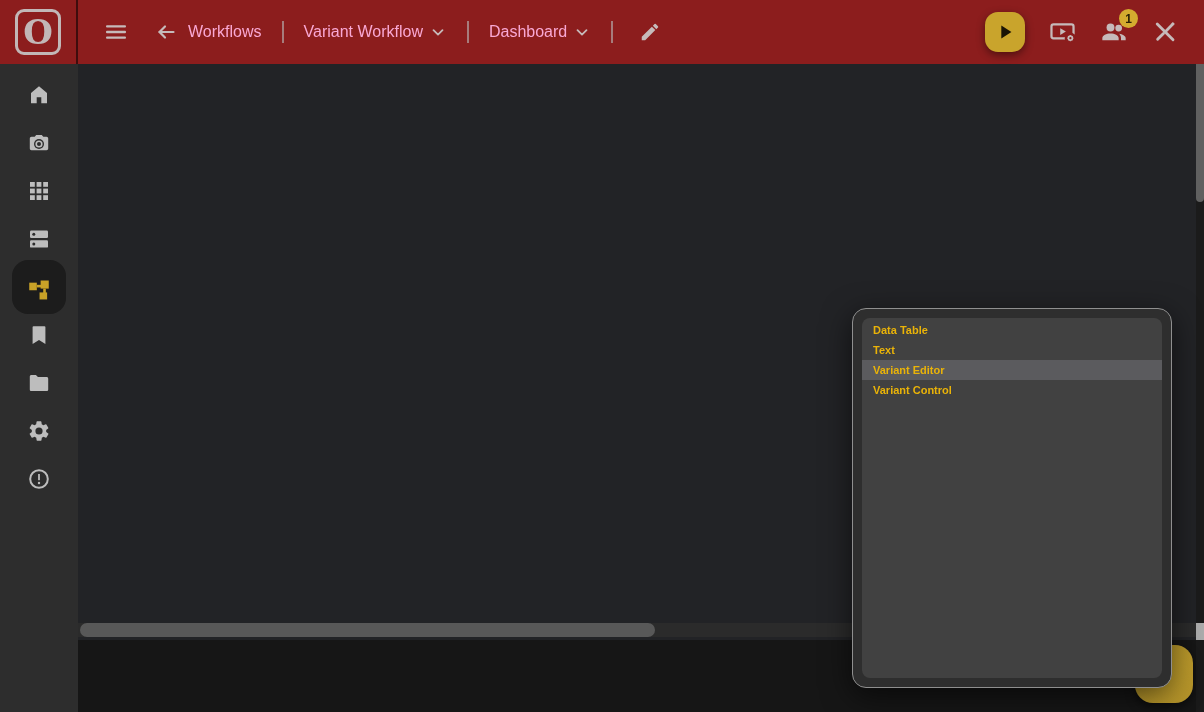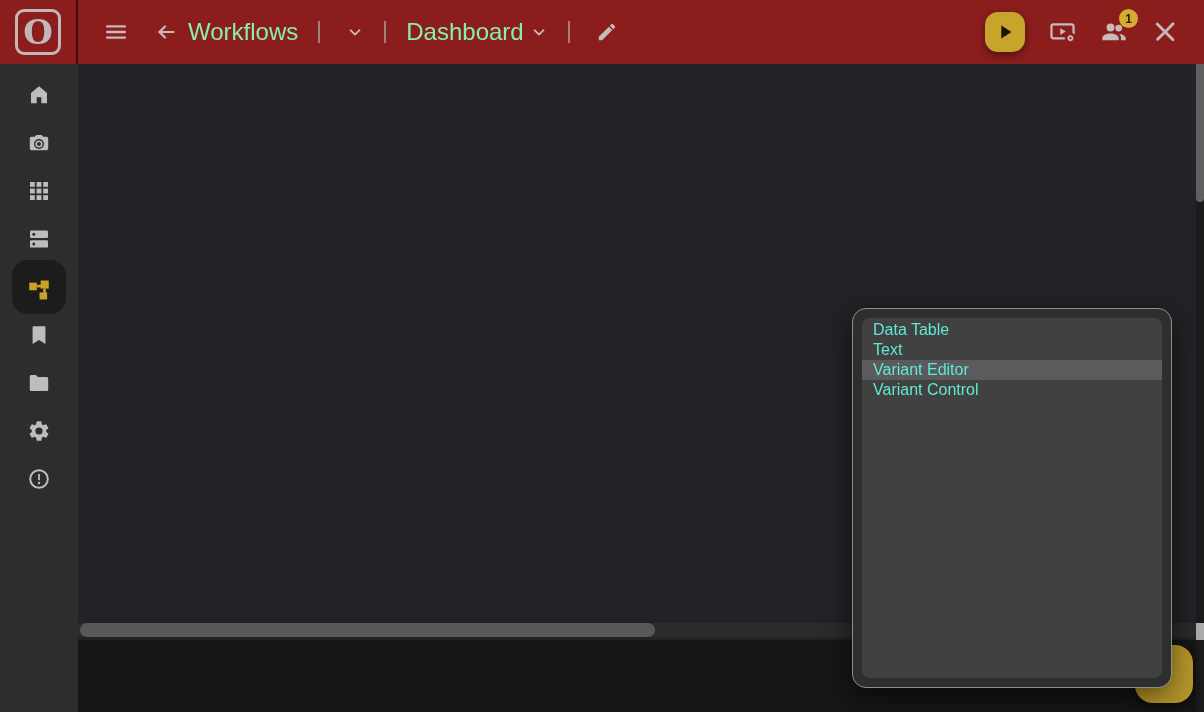--- a/index.html
+++ b/index.html
@@ -12,21 +12,21 @@
             background:#8C1D1D; display:flex; align-items:center; z-index:30; }
   .logo-cell { width:78px; height:64px; display:flex; align-items:center; justify-content:center;
                border-right:2px solid #3F0D0D; flex:0 0 78px; }
   .logo-box { width:46px; height:46px; border:3px solid #C2B7B7; border-radius:9px;
               display:flex; align-items:center; justify-content:center; }
   .logo-box span { font-family:"DejaVu Serif", serif; font-weight:bold; font-size:34px;
                    color:#C2B7B7; line-height:1; background:#8C1D1D; padding:0 3px; }
   .hicon { color:#C6BABA; display:flex; align-items:center; justify-content:center; cursor:pointer; }
   .hamburger { margin-left:26px; }
   .backarrow { margin-left:26px; }
-  .crumb { color:#86efac; font-size:24px; margin-left:10px; white-space:nowrap; cursor:pointer; }
+  .crumb { color:#f9a8d4; font-size:16px; margin-left:10px; white-space:nowrap; cursor:pointer; }
   .pipe { width:2px; height:22px; background:#B09C9C; opacity:.75; margin:0 20px; }
   .chev { color:#C6BABA; margin-left:6px; display:flex; align-items:center; }
   .pencil { margin-left:6px; }
   .hspacer { flex:1; }
   .play-fab { width:40px; height:40px; border-radius:13px; background:#C9A42C;
               box-shadow:0 3px 8px rgba(0,0,0,.45); display:flex; align-items:center;
               justify-content:center; color:#1A1405; cursor:pointer; flex:0 0 auto; }
   .hdr-right { display:flex; align-items:center; gap:24px; padding-right:26px; }
   .people-wrap { position:relative; }
   .badge { position:absolute; top:-9px; right:-10px; width:19px; height:19px; border-radius:50%;
@@ -60,22 +60,22 @@
   .gold-fab { position:absolute; left:1135px; top:645px; width:58px; height:58px; border-radius:18px;
               background:radial-gradient(circle at 35% 35%, #CBA82E, #B3922A);
               box-shadow:0 4px 10px rgba(0,0,0,.5); z-index:10; cursor:pointer; }
 
   
   .panel { position:absolute; left:852px; top:308px; width:320px; height:380px;
            background:#2E2E2E; border:1px solid #8F8F8F; border-radius:14px;
            box-shadow:0 8px 30px rgba(0,0,0,.6); z-index:40; padding:9px; }
   .panel-inner { width:100%; height:100%; background:#414141; border-radius:8px;
                  overflow:hidden; padding-top:2px; }
-  .opt { height:20px; line-height:20px; padding-left:11px; font-size:16px; font-weight:normal;
-         color:#5eead4; cursor:pointer; white-space:nowrap; }
+  .opt { height:20px; line-height:20px; padding-left:11px; font-size:11px; font-weight:bold;
+         color:#eab308; cursor:pointer; white-space:nowrap; }
   .opt.selected { background:#5B5B5E; }
 
   svg { display:block; }
 </style>
 </head>
 <body>
 
 <div class="stage">
 
   <div class="header">
@@ -96,20 +96,21 @@
     <div class="hicon backarrow">
       <svg width="24" height="24" viewBox="0 0 24 24" fill="none" stroke="currentColor" stroke-width="2.2" stroke-linecap="round" stroke-linejoin="round">
         <path d="M19.5 12H5.5"></path>
           <path d="M11 6.5 5.5 12l5.5 5.5"></path>
       </svg>
     </div>
 
     <span class="crumb">Workflows</span>
     <div class="pipe"></div>
 
+    <span class="crumb" style="margin-left:0">Variant Workflow</span>
     <span class="chev">
       <svg width="18" height="18" viewBox="0 0 24 24" fill="none" stroke="currentColor" stroke-width="2.4" stroke-linecap="round" stroke-linejoin="round">
         <path d="M6 9.5 12 15.5 18 9.5"></path>
       </svg>
     </span>
     <div class="pipe"></div>
 
     <span class="crumb" style="margin-left:0">Dashboard</span>
     <span class="chev">
       <svg width="18" height="18" viewBox="0 0 24 24" fill="none" stroke="currentColor" stroke-width="2.4" stroke-linecap="round" stroke-linejoin="round">

